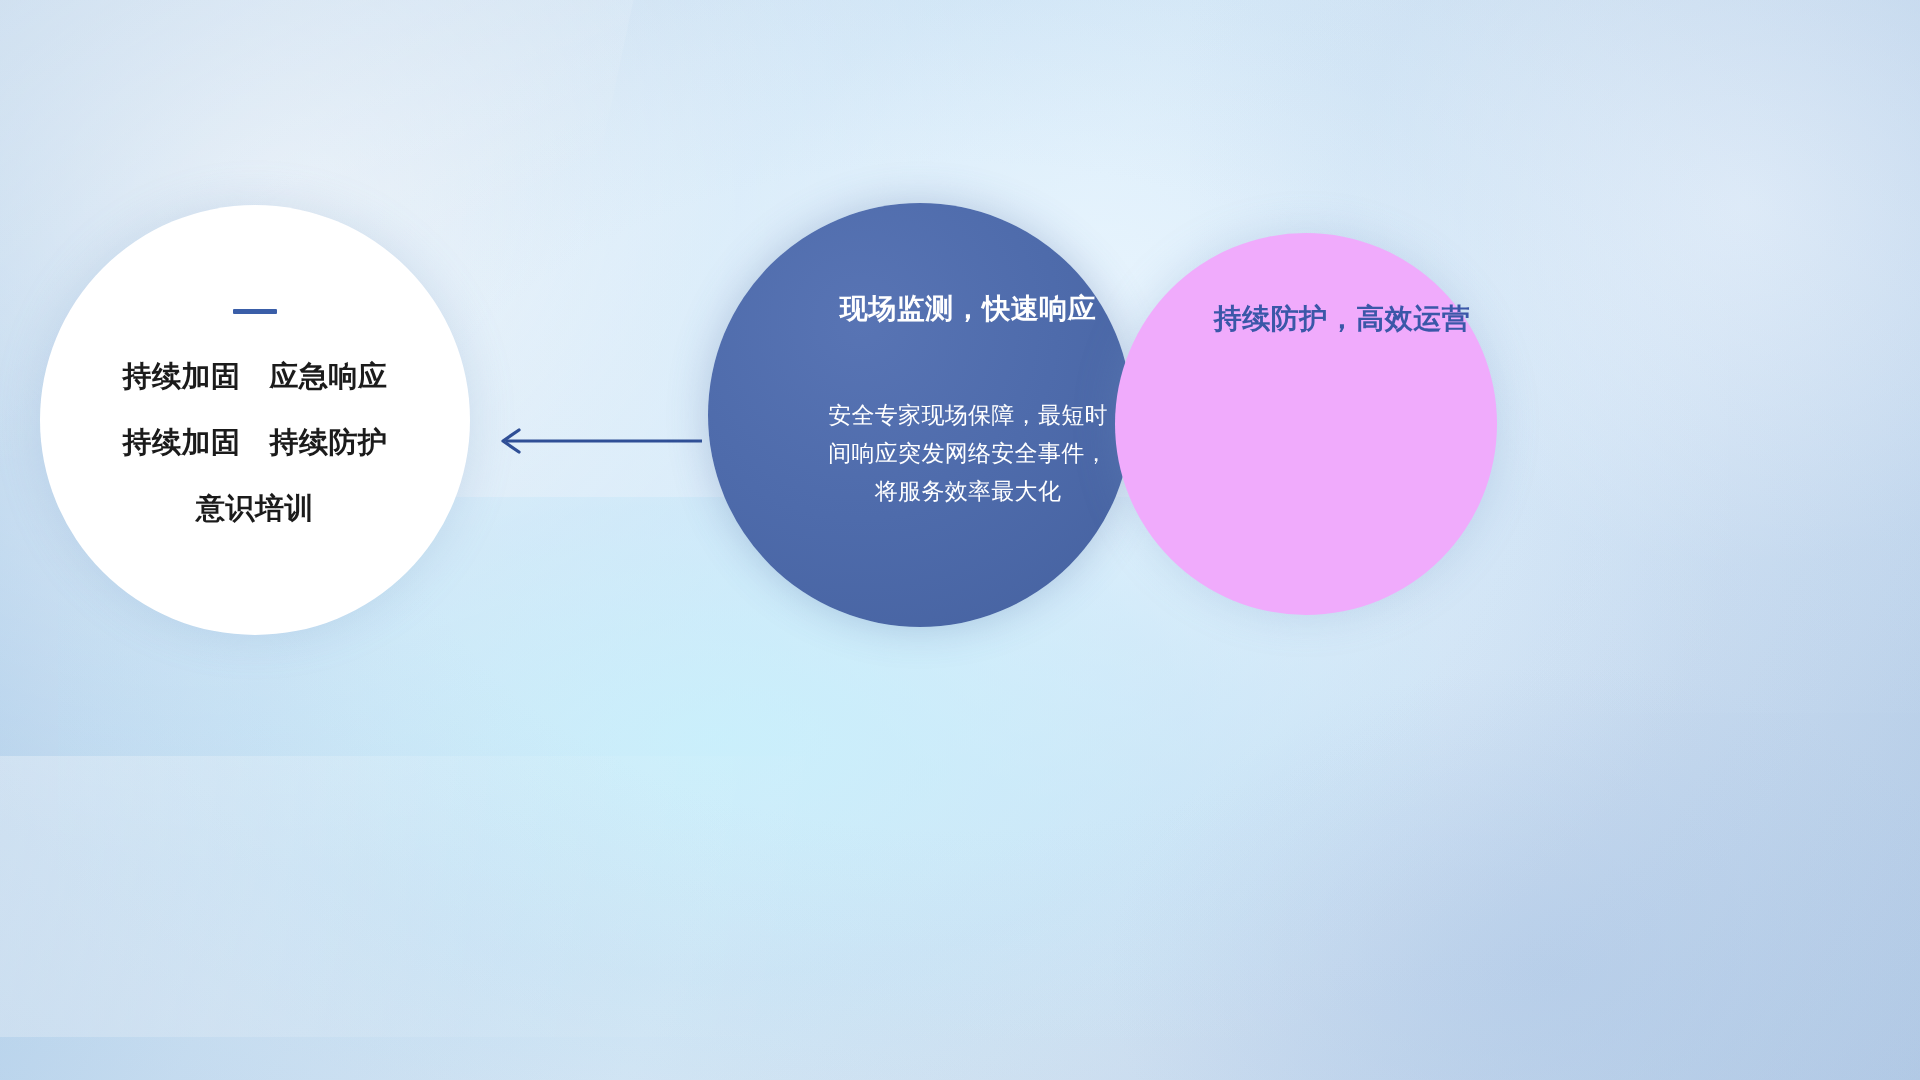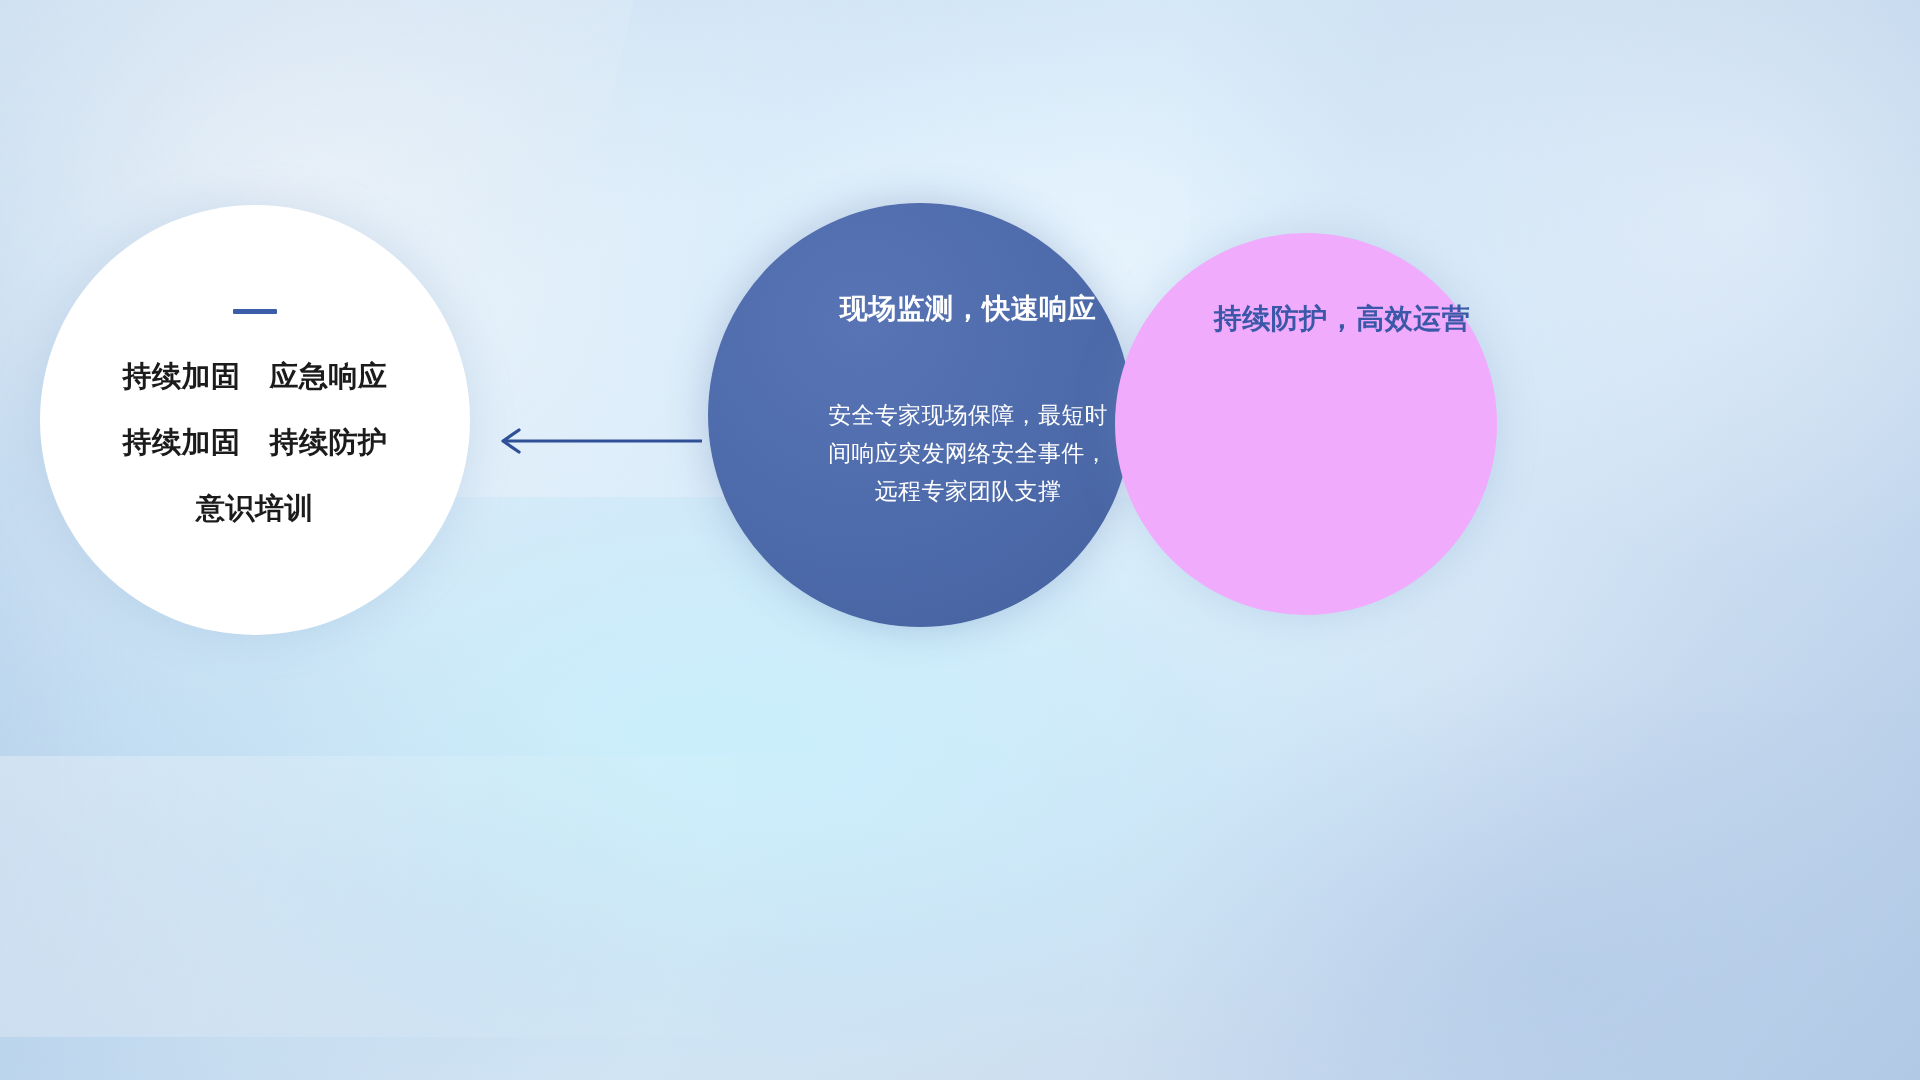--- a/index.html
+++ b/index.html
@@ -222,21 +222,21 @@
 
     <div class="kw-row">
       <span>意识培训</span>
     </div>
   </div>
 </div>
 
 <div class="circle" id="circle-mid">
   <div class="inner">
     <div class="mid-title">现场监测，快速响应</div>
-    <div class="mid-body">安全专家现场保障，最短时间响应突发网络安全事件，远程专家团队支撑</div>
+    <div class="mid-body">安全专家现场保障，最短时间响应突发网络安全事件，将服务效率最大化</div>
   </div>
 </div>
 
 <div class="circle" id="circle-right">
   <div class="inner">
     <div class="right-title">持续防护，高效运营</div>
   </div>
 </div>
 
 </body></html>

